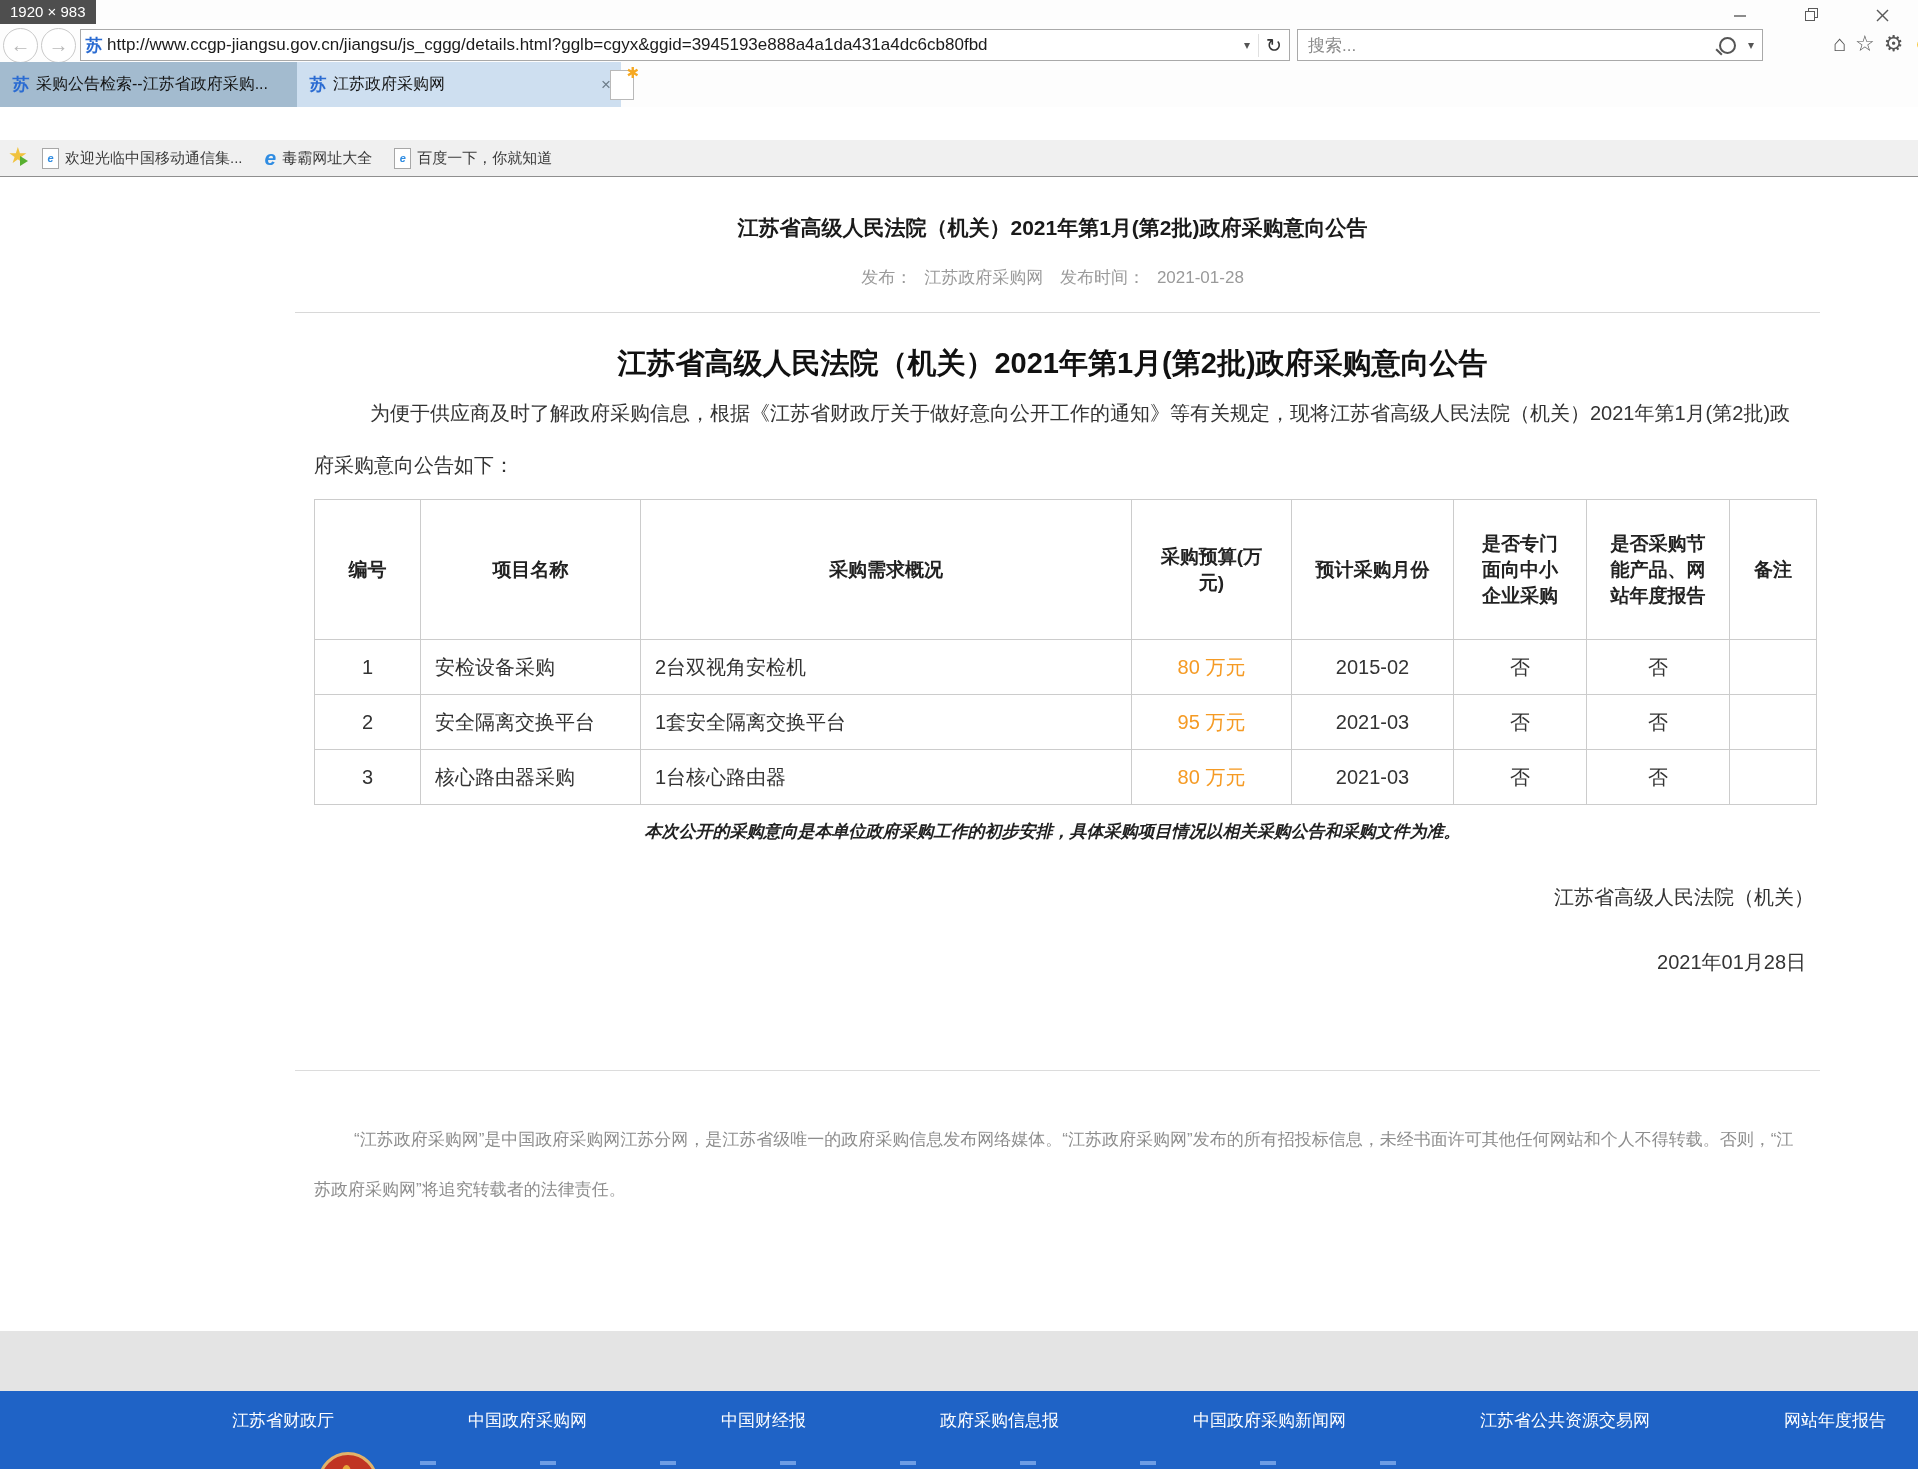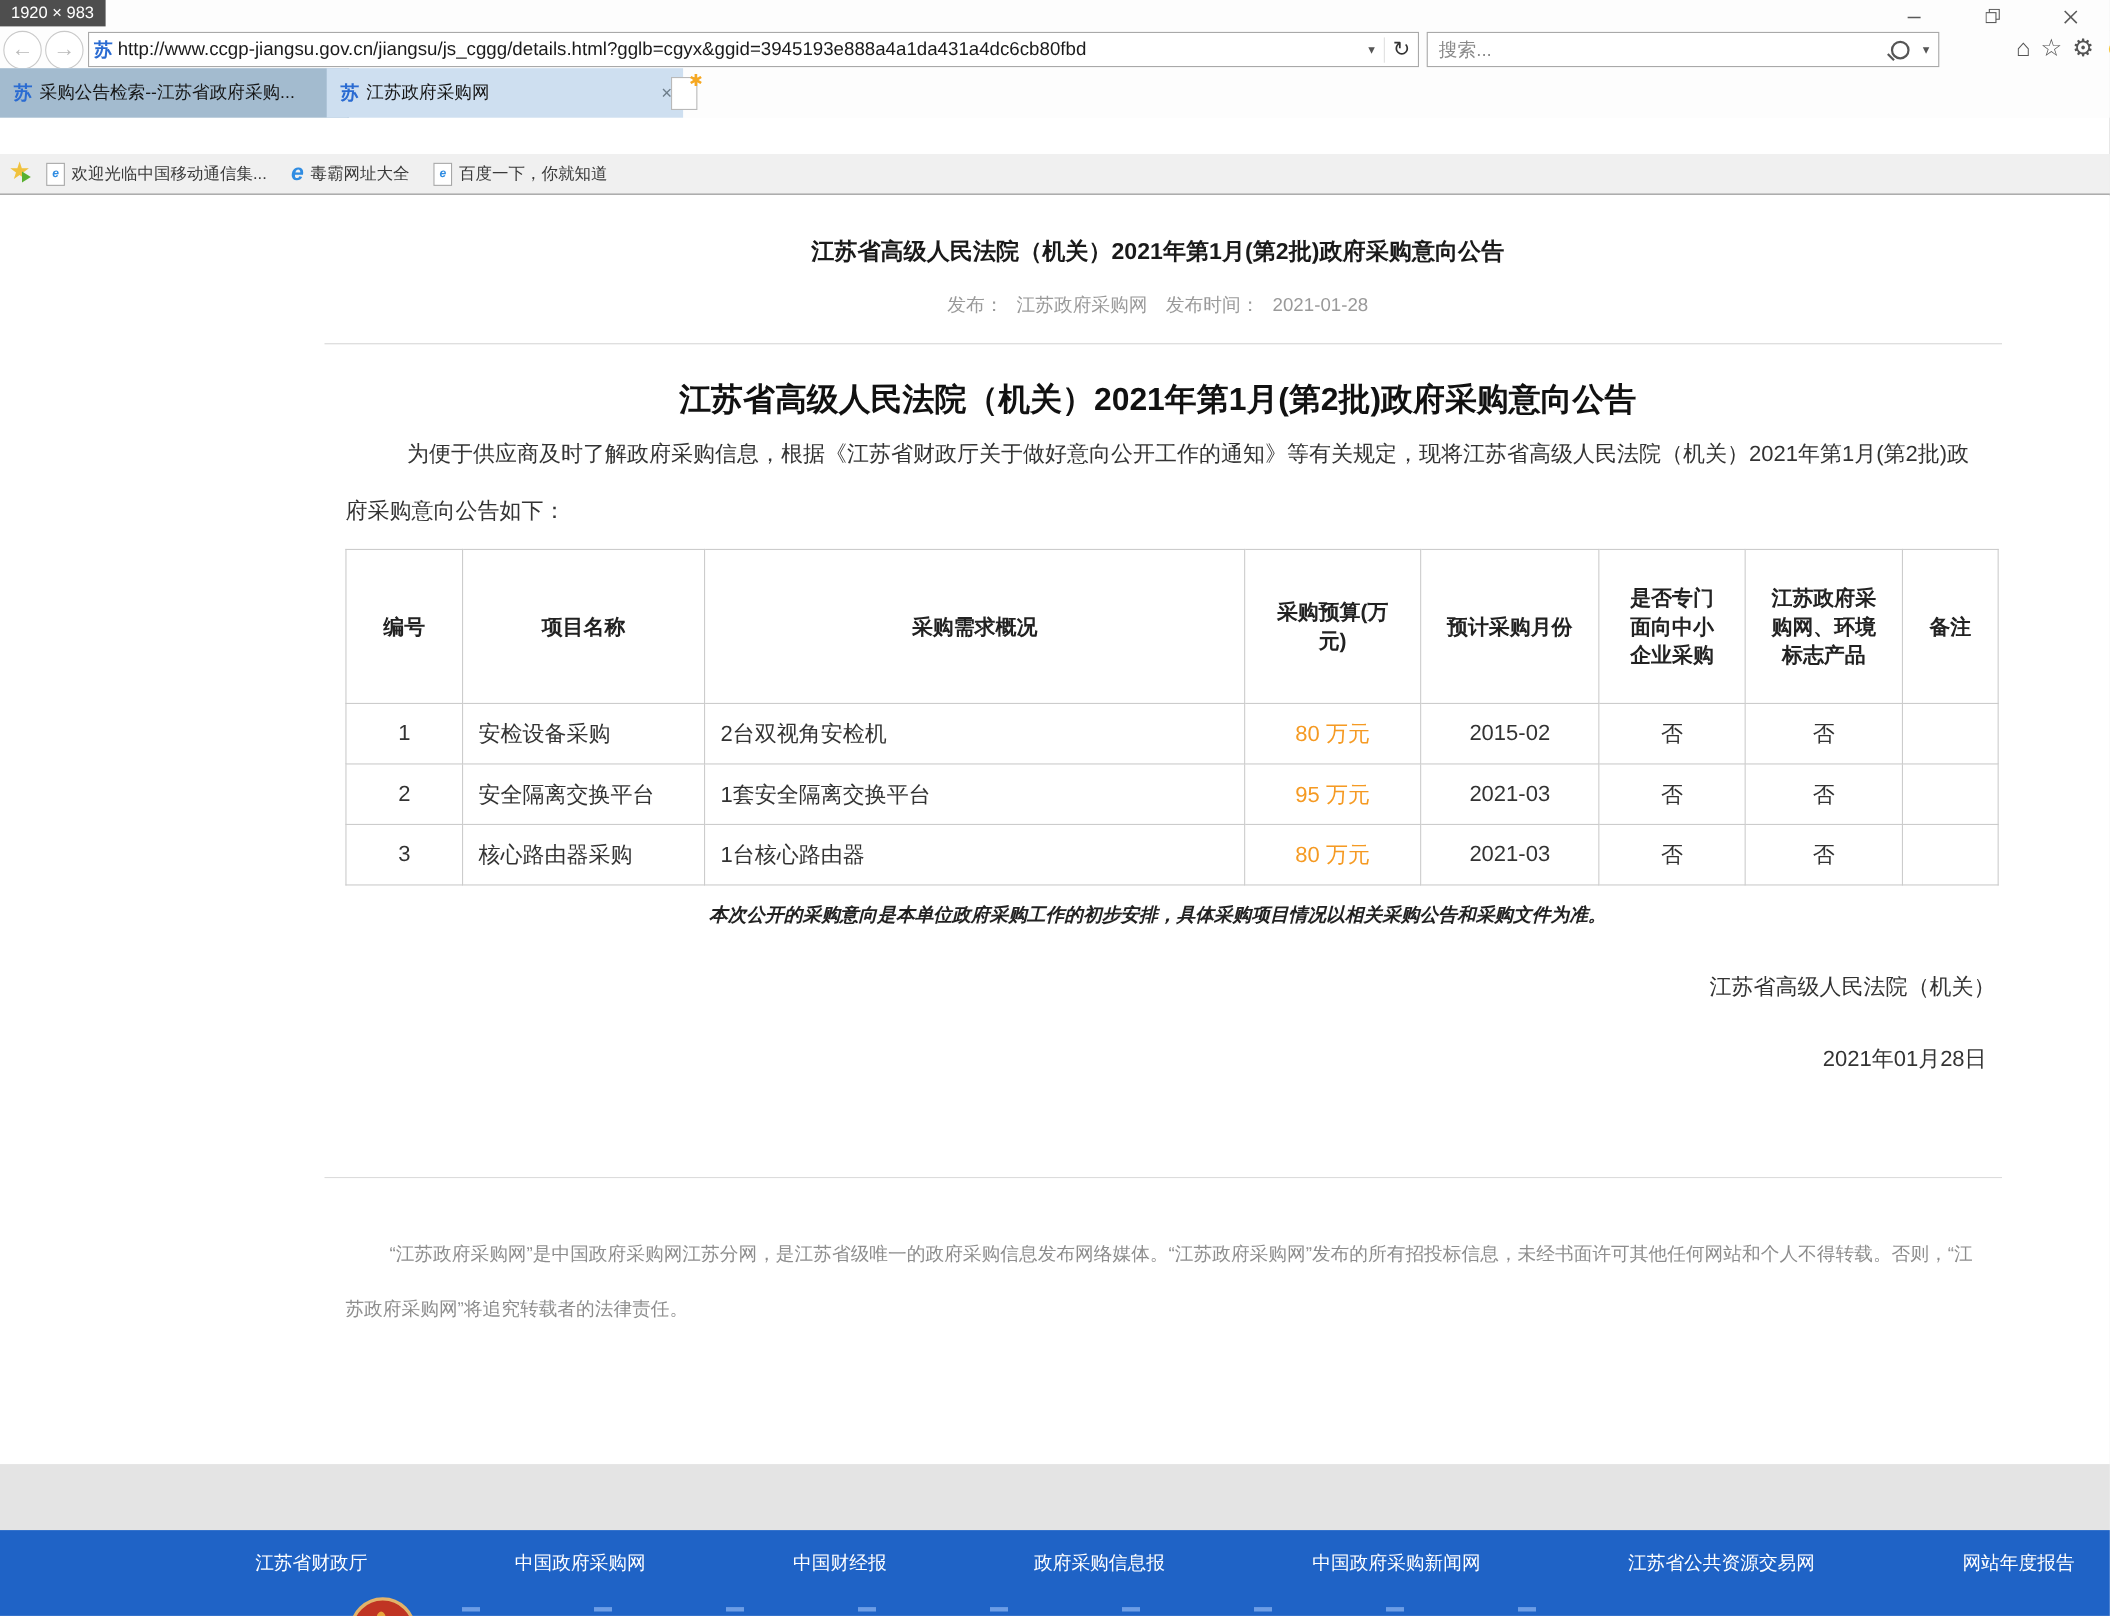--- a/index.html
+++ b/index.html
@@ -206,21 +206,21 @@
             <col style="width:87px">
         </colgroup>
         <thead>
             <tr id="theadrow">
               <th>编号</th>
               <th>项目名称</th>
               <th>采购需求概况</th>
               <th>采购预算(万元)</th>
               <th>预计采购月份</th>
               <th>是否专门面向中小企业采购</th>
-              <th>江苏政府采购网、环境标志产品</th>
+              <th>是否采购节能产品、网站年度报告</th>
               <th>备注</th>
             </tr>
           </thead>
         <tbody id="tbody">
             <tr>
           <td>1</td>
           <td class="left">安检设备采购</td>
           <td class="left">2台双视角安检机</td>
           <td class="budget">80 万元</td>
           <td>2015-02</td>

